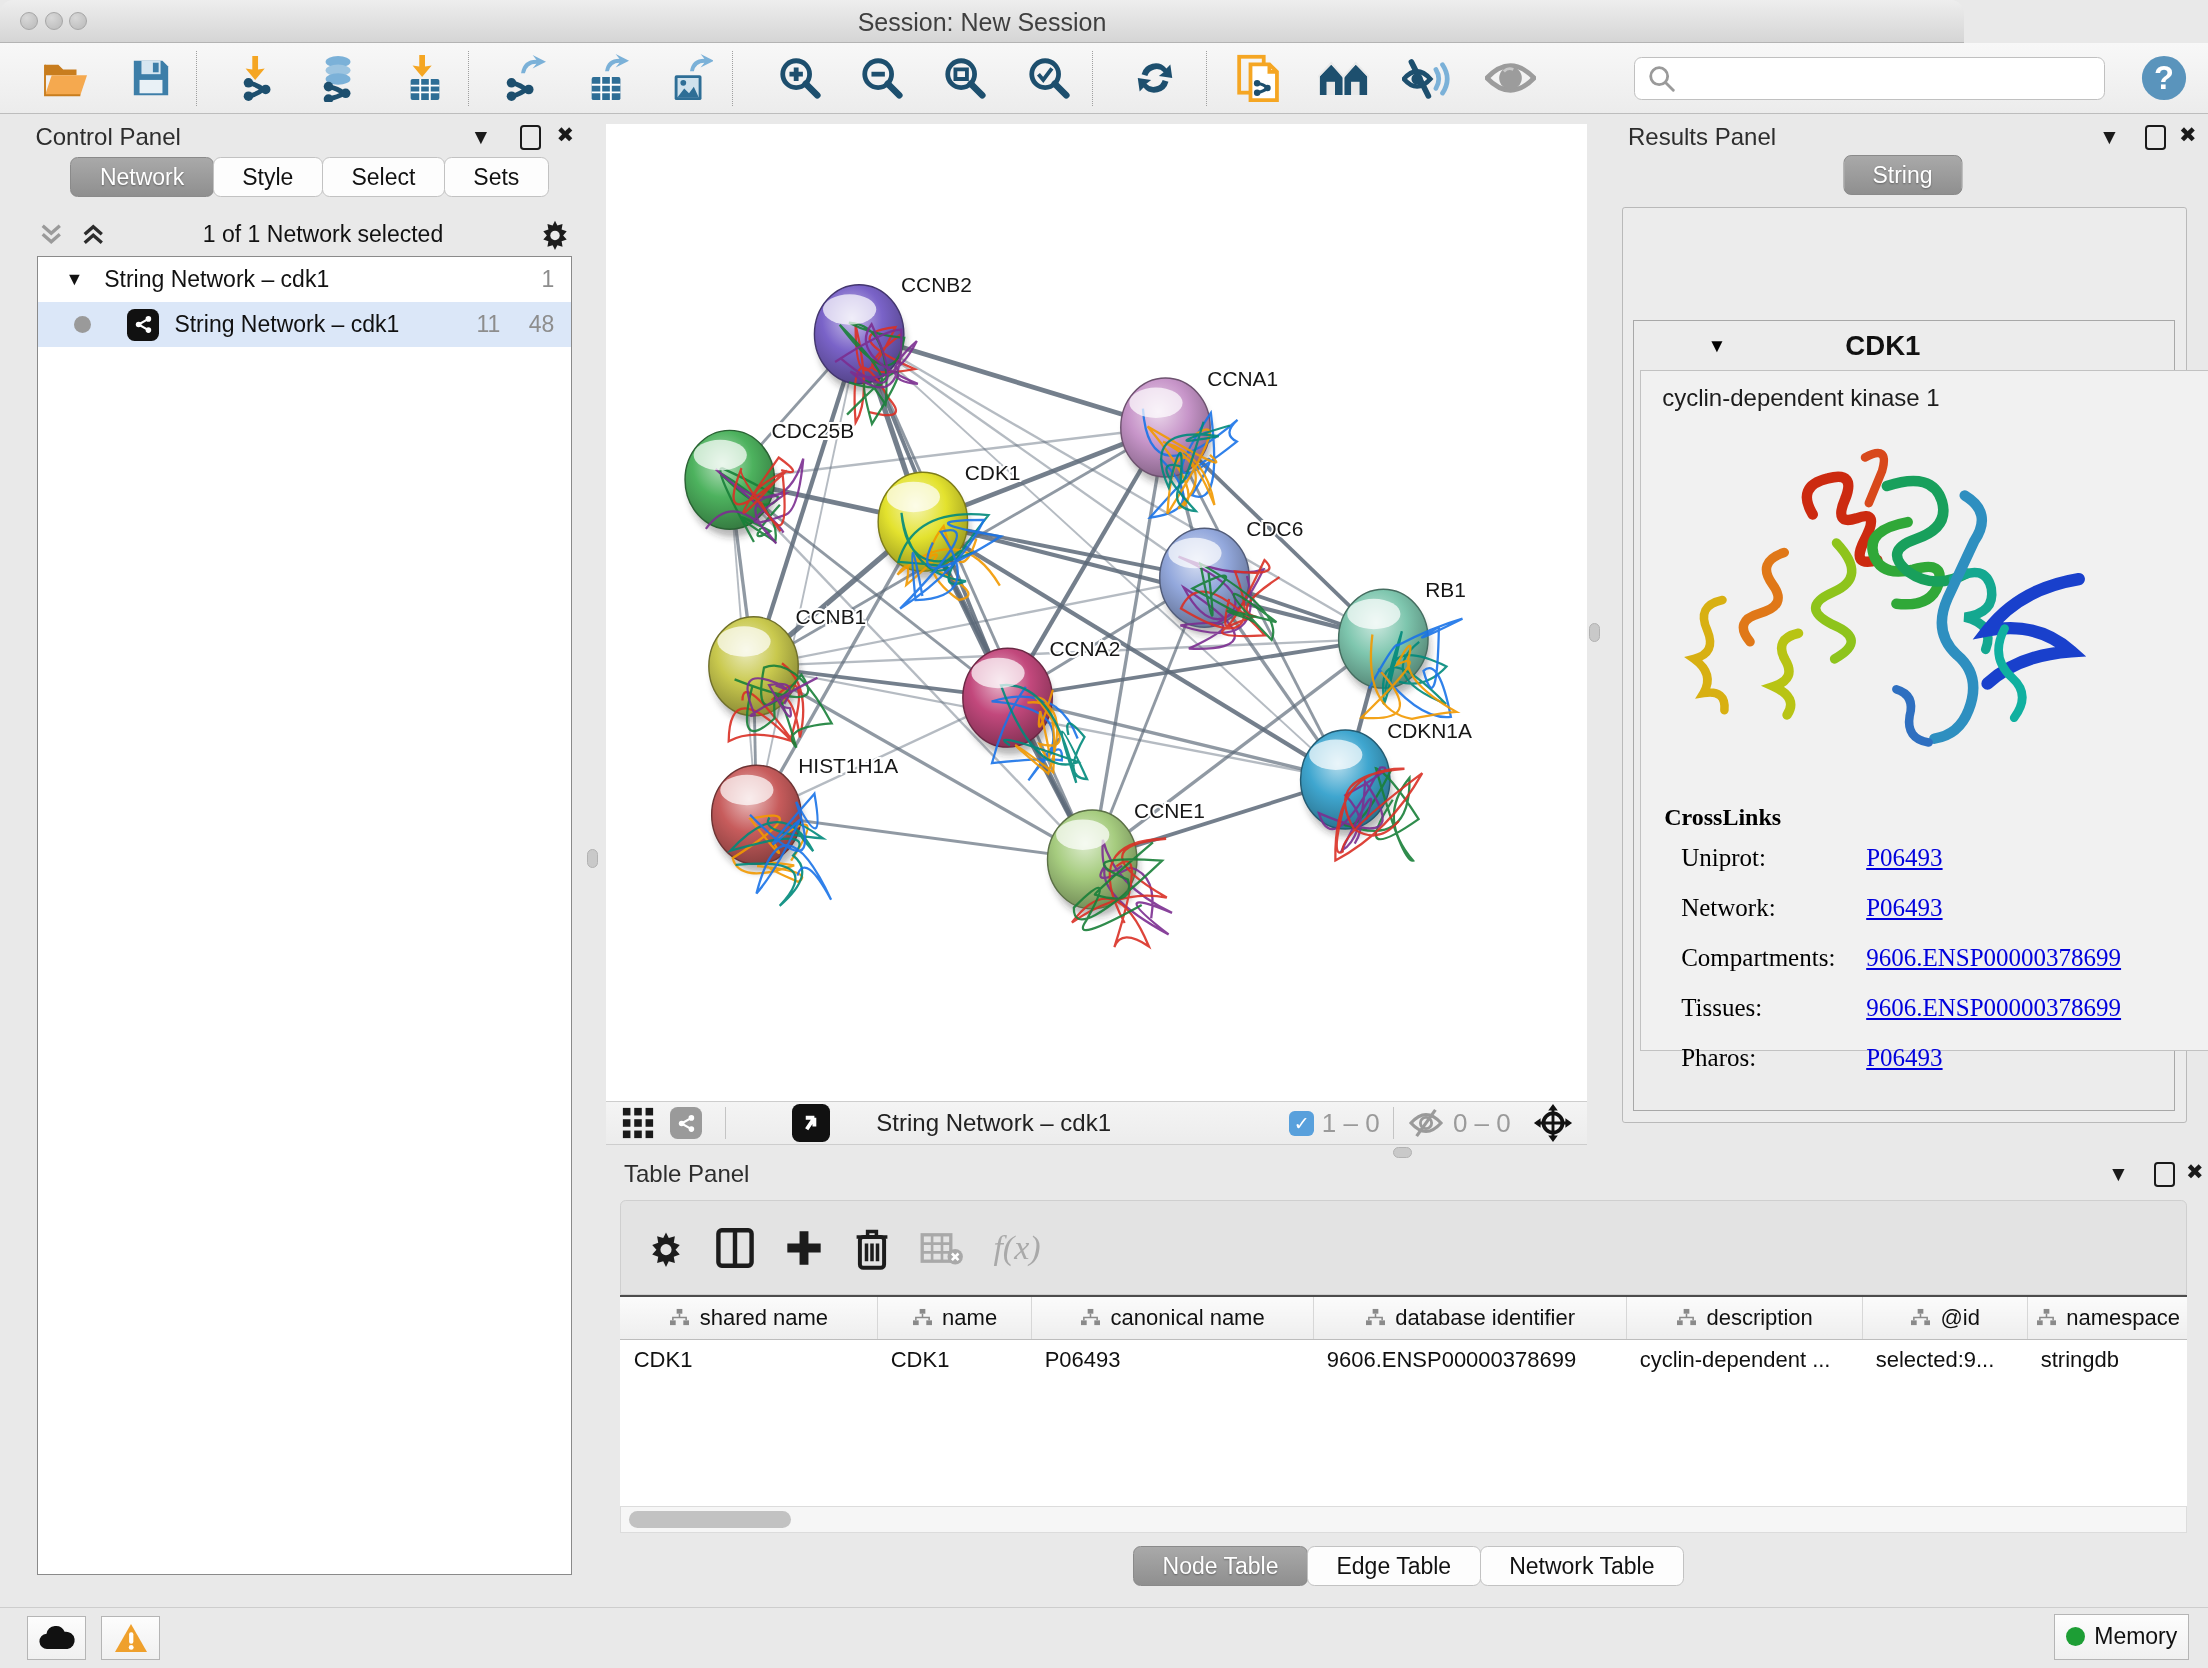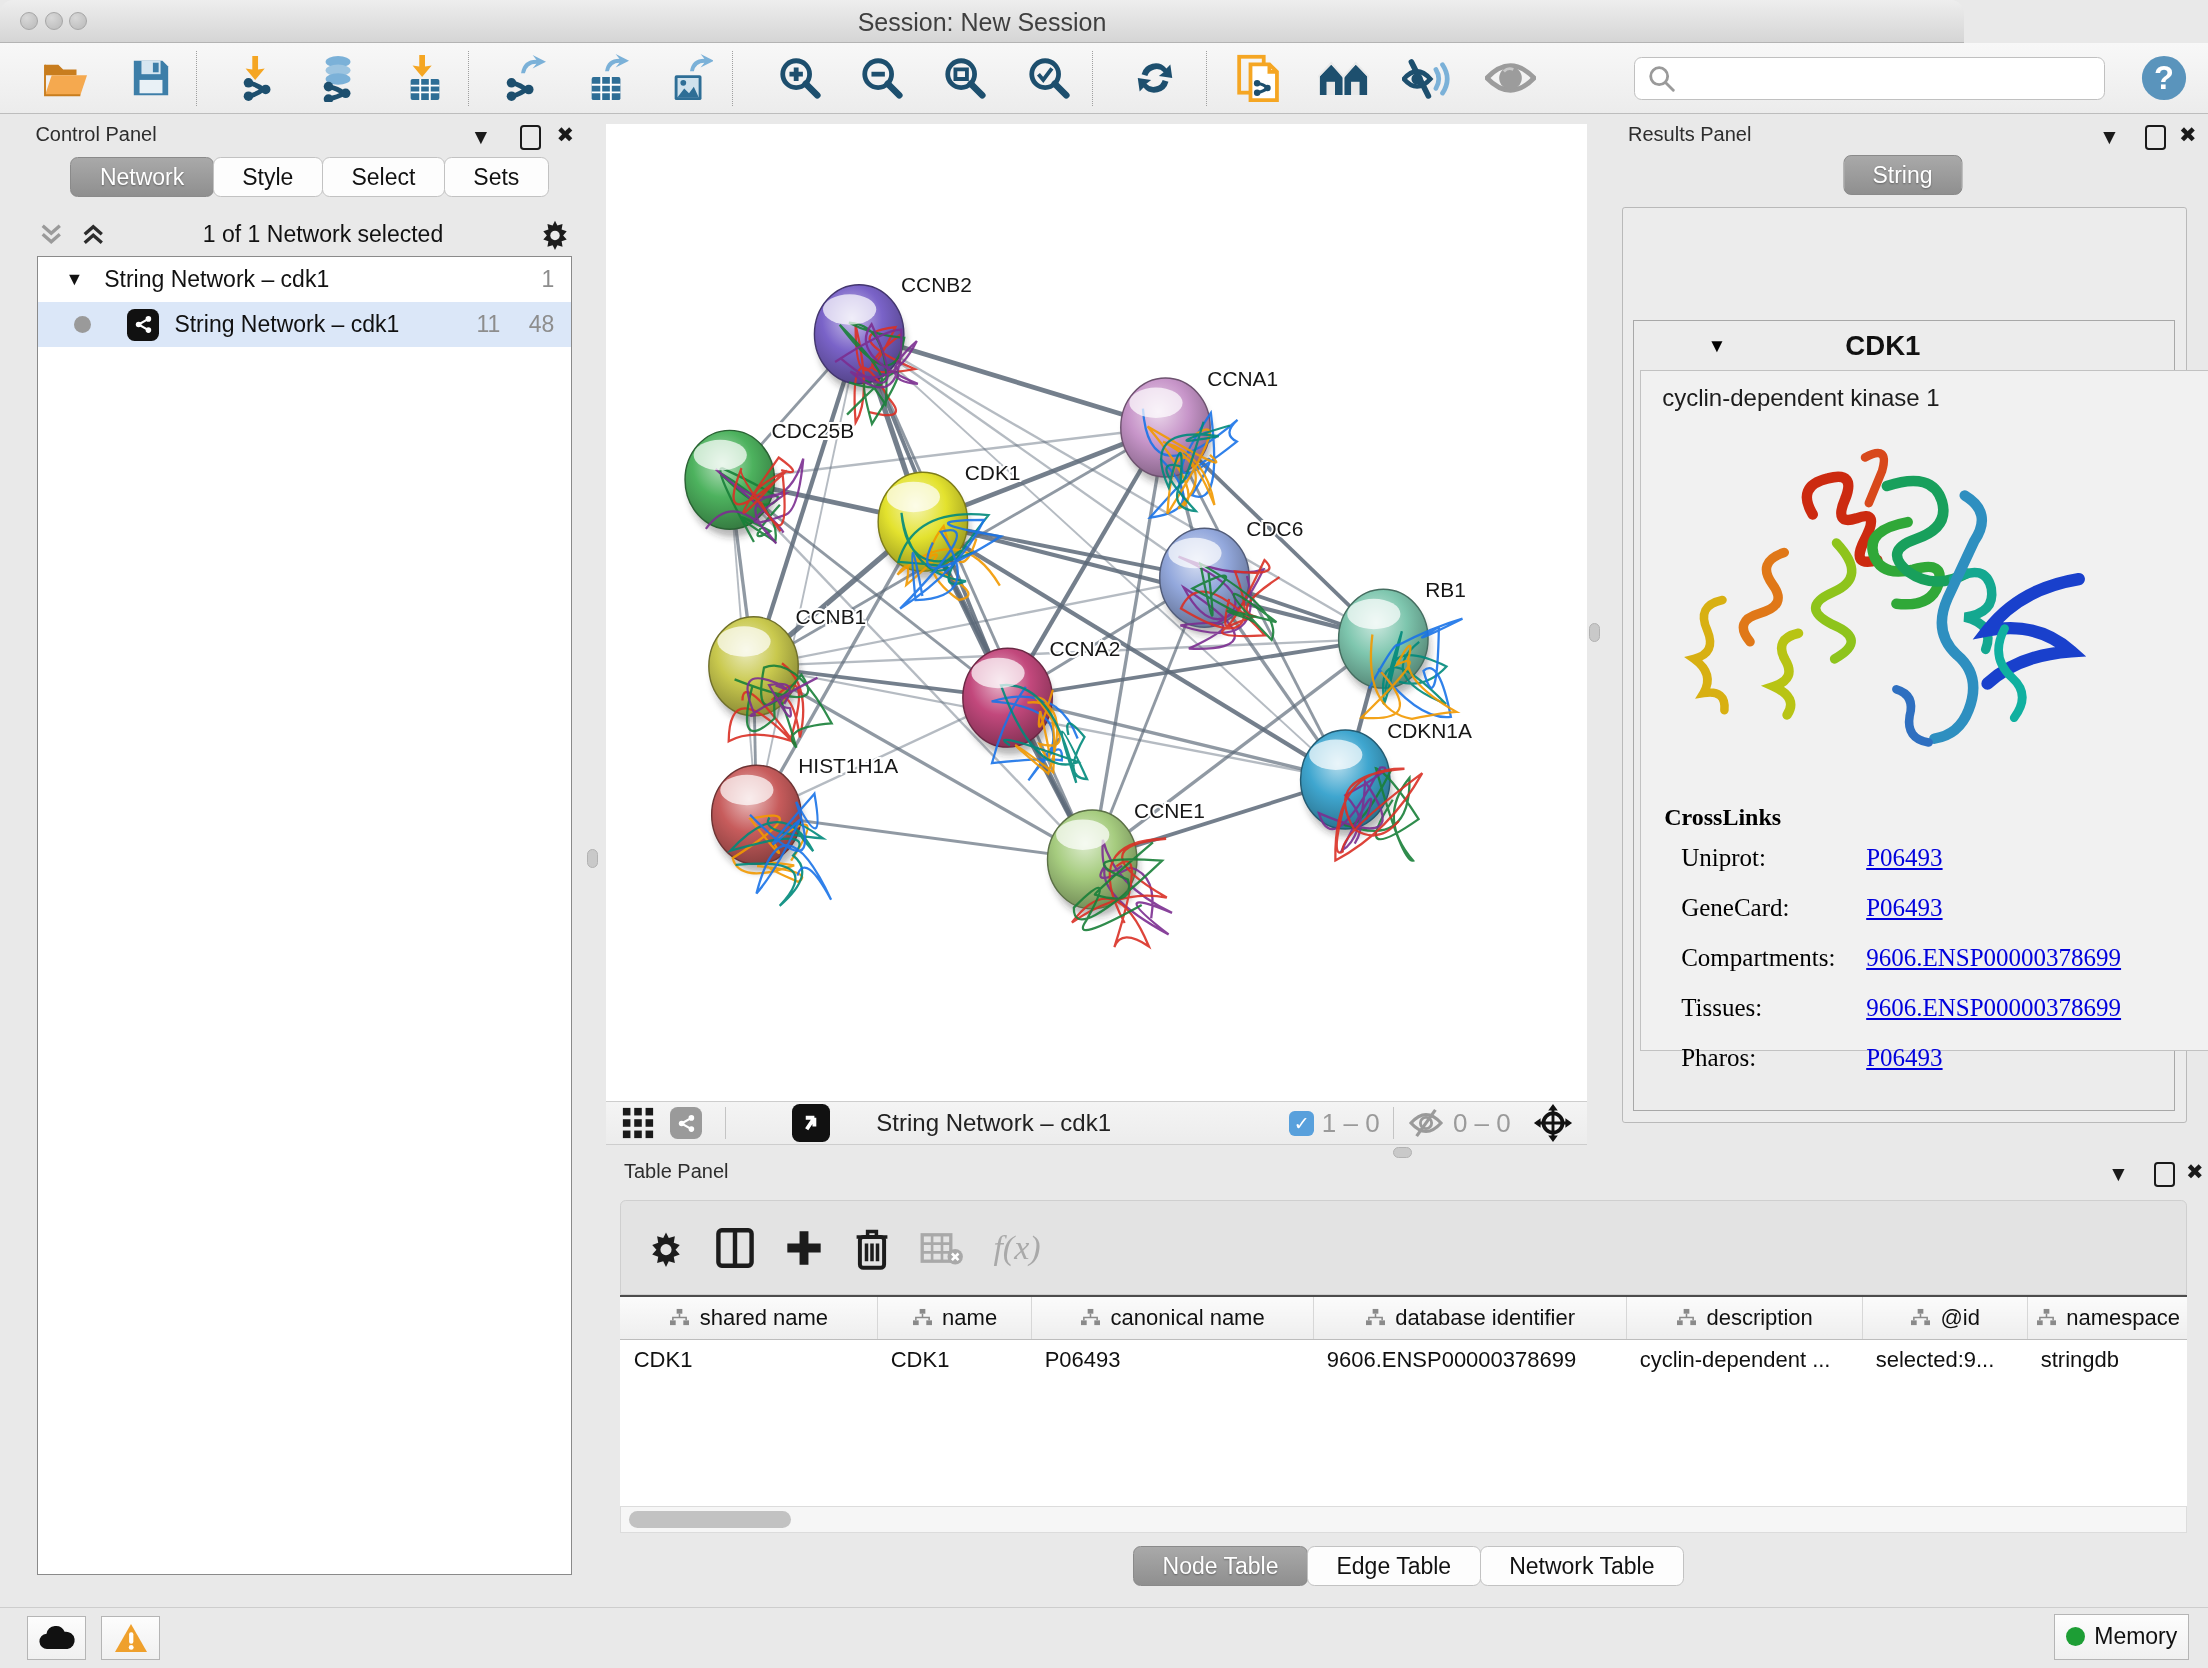--- a/index.html
+++ b/index.html
@@ -20,21 +20,21 @@
     background:linear-gradient(#f8f8f8,#ececec); border-bottom:1px solid #bdbdbd; }
   .tbtn { position:absolute; top:9.5px; width:51px; height:51px; display:flex;
     align-items:center; justify-content:center; }
   .tsep { position:absolute; top:7.6px; width:0; height:55px; border-left:1.9px dotted #9f9f9f; }
   #search-wrap { position:absolute; top:14.3px; left:1634px; width:471px; height:43px;
     background:#fff; border:1px solid #c0c0c0; border-radius:7.6px; display:flex; align-items:center; }
   #search-input { border:none; outline:none; flex:1; height:38px; font-size:23px;
     font-family:"Liberation Sans",sans-serif; background:transparent; }
 
   
-  .panel-title { font-size:20px; color:#2d2d2d; }
+  .panel-title { font-size:24px; color:#2d2d2d; }
   .hdr-ctl { font-size:21px; color:#1a1a1a; }
   .float-box { width:21px; height:25px; border:2.9px solid #1a1a1a; border-radius:3.8px; display:inline-block; }
   .tab { height:40px; padding:0 28.5px; background:#fdfdfd; border:1px solid #c2c2c2;
     display:flex; align-items:center; justify-content:center; font-size:23px; color:#111;
     border-radius:7.6px; margin-left:-1px; }
   .tab.active { background:linear-gradient(#a9a9a9,#8f8f8f); color:#fff; border-color:#8a8a8a;
     text-shadow:0 1px 1.9px rgba(0,0,0,.35); }
 
   
   #control-panel { position:absolute; left:12.4px; top:119px; width:566px; height:1472px; }
@@ -662,21 +662,21 @@
         </svg>
 
         <div id="crosslinks">
           <h3>CrossLinks</h3>
           <div id="cl-rows">
               <div class="cl-row">
                 <span class="cl-label">Uniprot:</span>
                 <a class="cl-link" href="#">P06493</a>
               </div>
               <div class="cl-row">
-                <span class="cl-label">GeneCard:</span>
+                <span class="cl-label">Network:</span>
                 <a class="cl-link" href="#">P06493</a>
               </div>
               <div class="cl-row">
                 <span class="cl-label">Compartments:</span>
                 <a class="cl-link" href="#">9606.ENSP00000378699</a>
               </div>
               <div class="cl-row">
                 <span class="cl-label">Tissues:</span>
                 <a class="cl-link" href="#">9606.ENSP00000378699</a>
               </div>

